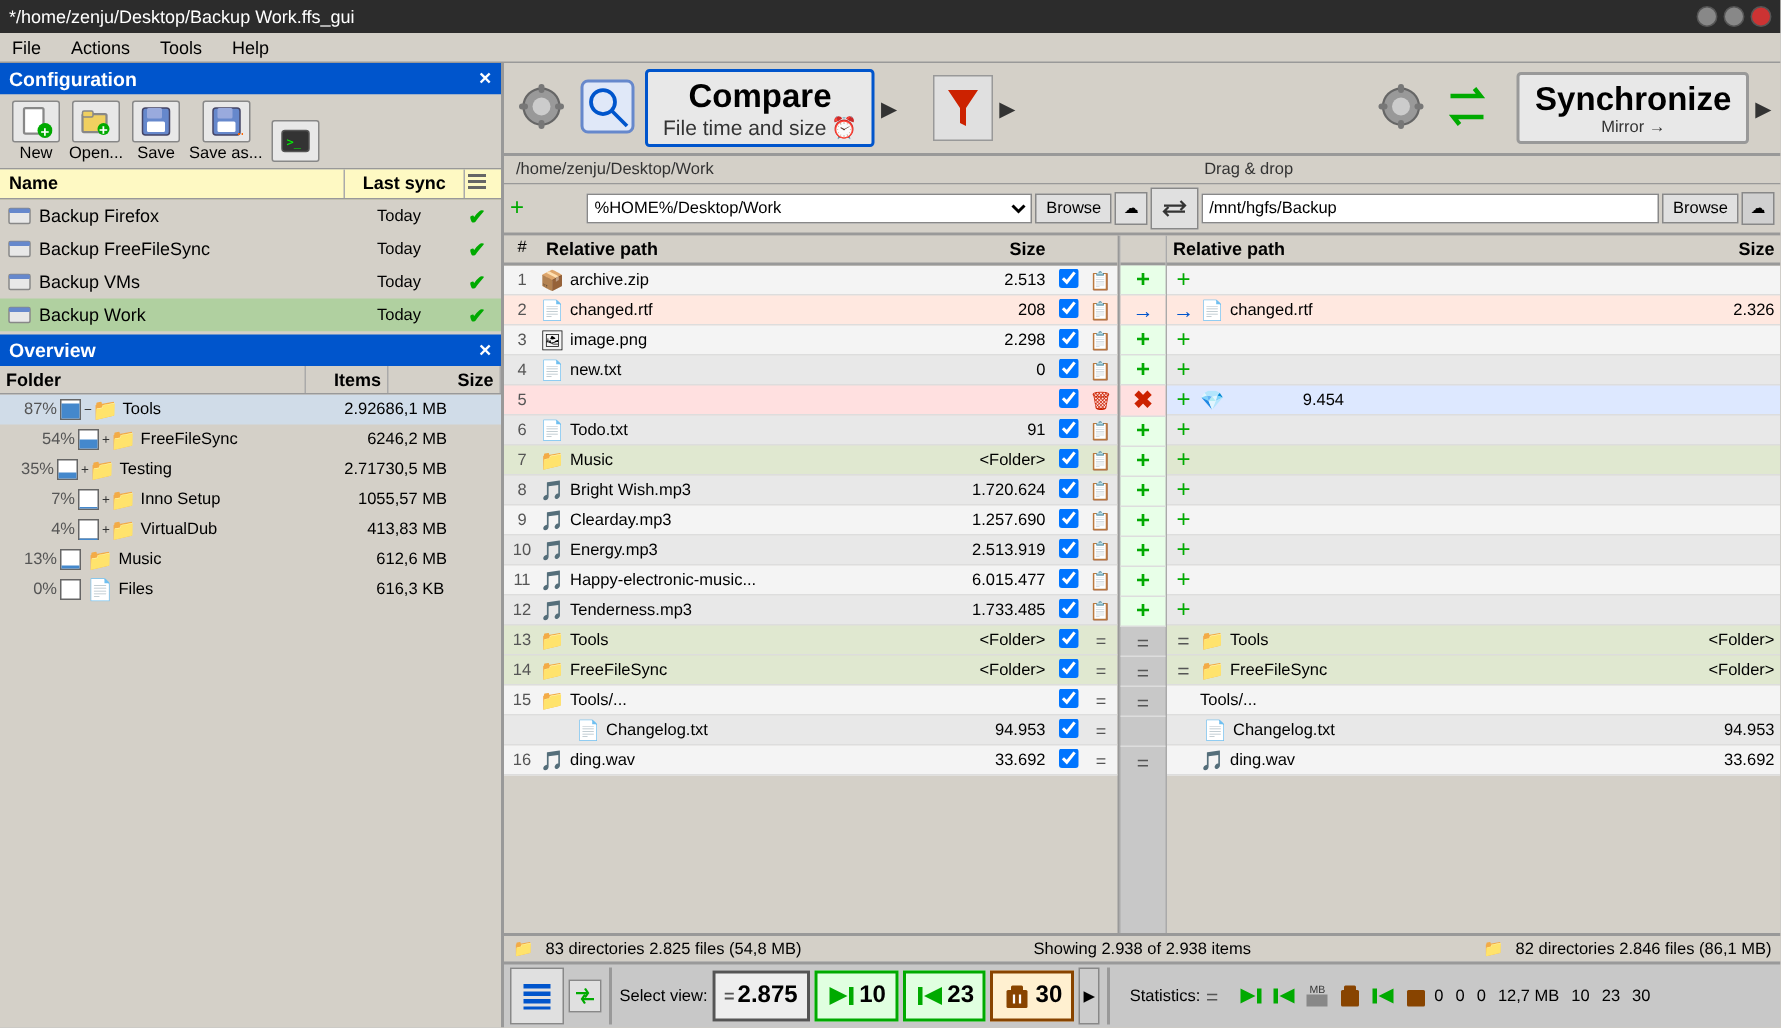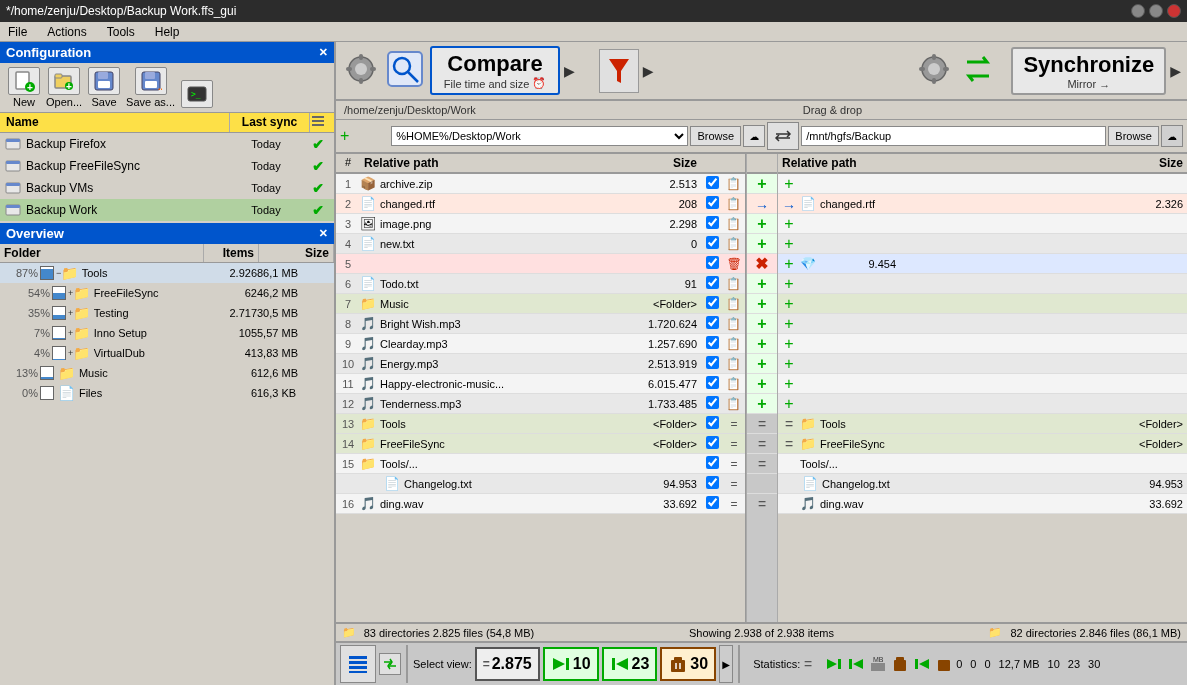--- a/index.html
+++ b/index.html
@@ -26,21 +26,21 @@
     
     .config-header { background: #0055cc; color: #fff; font-weight: bold; font-size: 13px; padding: 3px 6px; display: flex; align-items: center; justify-content: space-between; }
     .config-header-x { color: #fff; cursor: pointer; font-size: 11px; }
 
     .toolbar { background: #d4d0c8; padding: 4px 6px; display: flex; align-items: flex-end; gap: 4px; border-bottom: 1px solid #999; }
     .tb-btn { display: flex; flex-direction: column; align-items: center; cursor: pointer; min-width: 36px; }
     .tb-btn-icon { width: 32px; height: 28px; background: #e8e8e8; border: 1px solid #888; border-radius: 2px; display: flex; align-items: center; justify-content: center; font-size: 16px; }
     .tb-btn-label { font-size: 11px; margin-top: 1px; color: #000; }
 
     
-    .sessions-header { display: flex; background: #fde047; border-bottom: 1px solid #999; }
+    .sessions-header { display: flex; background: #fef9c3; border-bottom: 1px solid #999; }
     .sessions-col-name { flex: 1; padding: 2px 6px; font-weight: bold; border-right: 1px solid #aaa; }
     .sessions-col-sync { width: 80px; padding: 2px 4px; font-weight: bold; text-align: center; border-right: 1px solid #aaa; }
     .sessions-col-icon { width: 24px; }
 
     .sessions-list { overflow-y: auto; }
     .session-item { display: flex; align-items: center; padding: 2px 4px; cursor: pointer; min-height: 22px; }
     .session-item.active { background: #b0d0a0; }
     .session-item.special { color: #000; font-style: italic; }
     .session-icon { width: 18px; height: 18px; margin-right: 4px; display: flex; align-items: center; justify-content: center; }
     .session-name { flex: 1; }
@@ -63,21 +63,21 @@
     .ov-items { width: 55px; text-align: right; font-size: 11px; }
     .ov-size { width: 75px; font-size: 11px; }
 
     
     .right-panel { flex: 1; display: flex; flex-direction: column; background: #d4d0c8; }
 
     
     .compare-toolbar { background: #d4d0c8; border-bottom: 2px solid #999; padding: 4px 6px; display: flex; align-items: center; gap: 4px; }
     .cmp-compare-btn { display: flex; flex-direction: column; align-items: center; cursor: pointer; border: 2px solid #0055cc; padding: 3px 10px; background: #e8e8e8; border-radius: 3px; min-width: 130px; }
     .cmp-compare-main { font-size: 22px; font-weight: bold; color: #000; }
-    .cmp-compare-sub { font-size: 11px; color: #333; display: flex; align-items: center; gap: 3px; justify-content: center; }
+    .cmp-compare-sub { font-size: 14px; color: #333; display: flex; align-items: center; gap: 3px; justify-content: center; }
     .cmp-arrow-btn { font-size: 14px; color: #333; cursor: pointer; }
     .cmp-filter-btn { display: flex; align-items: center; justify-content: center; width: 40px; height: 44px; background: #e0e0e0; border: 1px solid #999; cursor: pointer; font-size: 22px; color: #cc2200; }
     .cmp-sync-btn { display: flex; flex-direction: column; align-items: center; cursor: pointer; border: 2px solid #999; padding: 3px 10px; background: #e8e8e8; border-radius: 3px; min-width: 130px; margin-left: 8px; }
     .cmp-sync-main { font-size: 22px; font-weight: bold; color: #000; display: flex; align-items: center; gap: 4px; }
     .cmp-sync-sub { font-size: 11px; color: #333; }
 
     
     .path-bars { display: flex; align-items: center; padding: 3px 4px; gap: 2px; background: #d4d0c8; border-bottom: 1px solid #999; }
     .path-browse-btn { background: #e0e0e0; border: 1px solid #888; padding: 2px 6px; cursor: pointer; font-size: 11px; height: 20px; }
 
@@ -303,21 +303,21 @@
           <div class="ov-progress">
               <div class="ov-progress-fill" style="height:54%;"></div>
             </div>
           <span class="ov-expand">+</span>
           <span style="font-size:14px;margin-right:3px;">📁</span>
           <span class="ov-name">FreeFileSync</span>
           <span class="ov-items">62</span>
           <span class="ov-size">46,2 MB</span>
         </div>
 
-        <div class="ov-item" style="padding-left:14px;">
+        <div class="ov-item" style="padding-left:0;">
           <span class="ov-pct">35%</span>
           <div class="ov-progress">
               <div class="ov-progress-fill" style="height:35%;"></div>
             </div>
           <span class="ov-expand">+</span>
           <span style="font-size:14px;margin-right:3px;">📁</span>
           <span class="ov-name">Testing</span>
           <span class="ov-items">2.717</span>
           <span class="ov-size">30,5 MB</span>
         </div>

